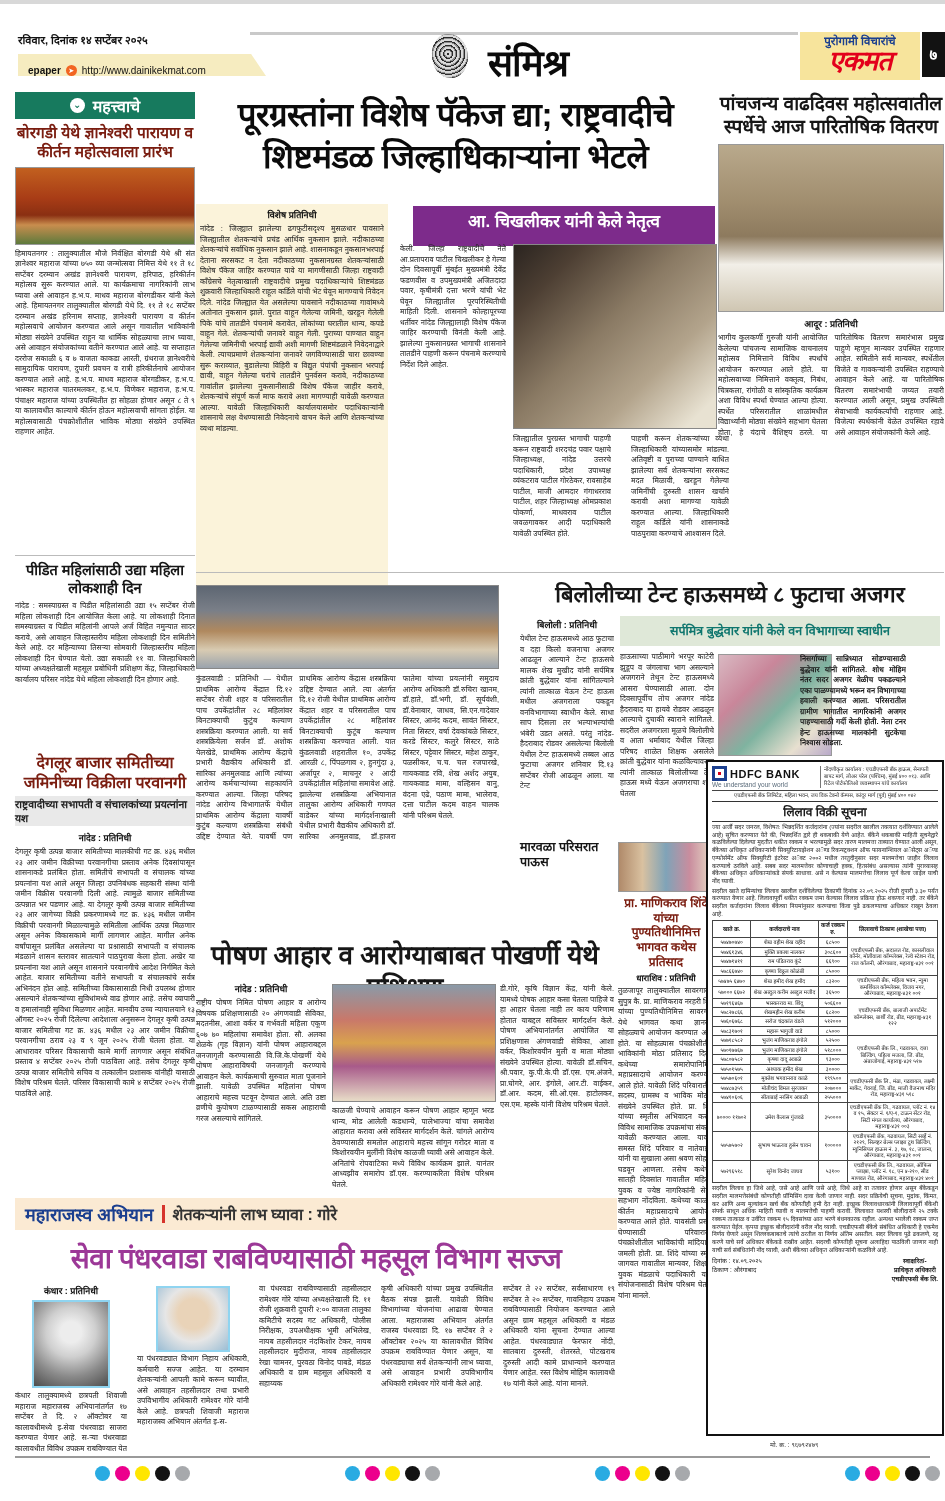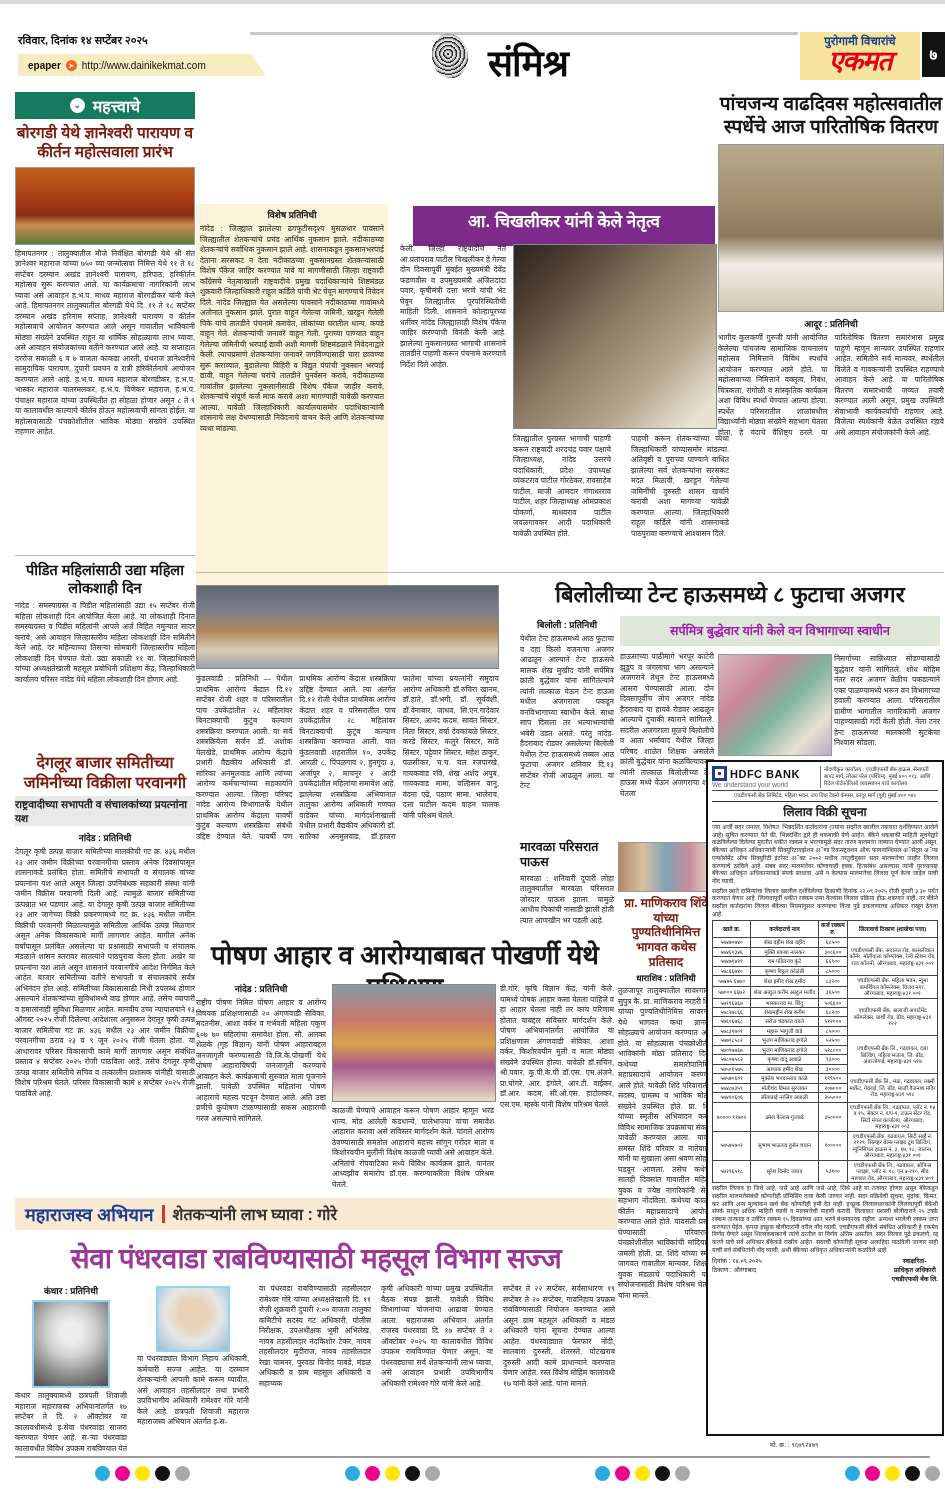--- a/index.html
+++ b/index.html
@@ -6,21 +6,21 @@
   .page{position:relative;width:945px;height:1501px;margin:4px auto;background:#ffffff;
         font-family:"Liberation Sans","DejaVu Sans",sans-serif;overflow:hidden;color:#1b1b1b;}
   .abs{position:absolute;}
   .bt{font-size:7.5px;line-height:1.4;text-align:justify;color:#1c1c1c;overflow:hidden;}
   .byline{font-size:9px;font-weight:bold;text-align:center;color:#101010;}
   .photo{overflow:hidden;}
   .rule{background:#bbb;}
   
   .dateline{font-size:11px;font-weight:bold;color:#111;}
   .ribbon{background:#f6ecc0;clip-path:polygon(0 0,94% 0,100% 100%,0 100%);
-          display:flex;align-items:center;gap:5px;padding:0 10px;font-size:10px;color:#111;}
+          display:flex;align-items:flex-end;gap:5px;padding:0 10px;font-size:10px;color:#111;}
   .ribbon .lbl{font-weight:bold;}
   .linkdot{width:11px;height:11px;border-radius:50%;background:#f26522;display:inline-block;
            color:#fff;font-size:7px;line-height:11px;text-align:center;font-weight:bold;}
   .masthead-title{font-size:37px;font-weight:900;color:#0a0a0a;letter-spacing:-1px;}
   .logoblob{width:36px;height:44px;border-radius:45% 55% 48% 52%;
     background:repeating-radial-gradient(circle at 45% 45%,#2b2b2b 0 1px,#d9d9d9 1px 3px,#8e8e8e 3px 4px);}
   .brandbox{background:#f7e49c;text-align:center;padding-top:3px;}
   .brand-tag{font-size:11.5px;font-weight:bold;color:#1b3f8f;line-height:1.1;}
   .brand-name{font-size:27px;font-weight:900;color:#e3001b;font-style:italic;line-height:1.0;letter-spacing:-1px;}
   .pagenum{background:#121212;color:#fff;text-align:center;font-size:15px;font-weight:bold;}
@@ -29,21 +29,21 @@
            gap:8px;font-size:16px;font-weight:800;}
   .chev{width:15px;height:15px;border-radius:50%;background:#fff;color:#177a5e;font-size:10px;
         line-height:13px;text-align:center;font-weight:900;}
   .h-maroon{color:#7a1d10;font-weight:800;line-height:1.22;text-align:center;}
   .h-dark{color:#161616;font-weight:800;line-height:1.22;text-align:center;}
   .subband{background:#e9e9e9;font-weight:bold;text-align:left;color:#222;}
   
   .lead-head{font-size:33px;line-height:1.28;font-weight:900;color:#0b0b0b;text-align:center;letter-spacing:-0.5px;}
   .cream{background:#fbf3da;}
   .banner{background:#7d2b8b;color:#fff;font-size:17px;font-weight:800;text-align:center;}
-  .greenband{background:#dfe8d8;color:#a21caf;font-size:12.5px;font-weight:800;text-align:center;}
+  .greenband{background:#dfe8d8;color:#0f766e;font-size:12.5px;font-weight:800;text-align:center;}
   
   .kicker{background:#fbead3;display:flex;align-items:center;gap:8px;padding:0 10px;}
   .kicker .k1{color:#1b3f8f;font-size:18px;font-weight:900;}
   .kicker .bar{width:3px;height:18px;background:#d6342c;}
   .kicker .k2{color:#333;font-size:16px;font-weight:bold;}
   .seva-head{color:#9c3897;font-size:28px;font-weight:900;text-align:center;letter-spacing:-0.5px;}
   
   .ad{border:2px solid #111;background:#fff;padding:4px;box-sizing:border-box;overflow:hidden;}
   .ad-logo-row{display:flex;gap:4px;border-bottom:1px solid #444;padding-bottom:2px;}
   .hdfc-mark{width:15px;height:15px;background:#1b3f8f;position:relative;flex:0 0 auto;}
@@ -99,20 +99,21 @@
     <div class="rule" style="height:1px;margin:6px 0;"></div>
     <div class="h-dark" style="font-size:14.5px;">पीडित महिलांसाठी उद्या महिला लोकशाही दिन</div>
     <div class="bt" style="margin-top:4px;height:140px;">नांदेड : समस्याग्रस्त व पिडीत महिलांसाठी उद्या १५ सप्टेंबर रोजी महिला लोकशाही दिन आयोजित केला आहे. या लोकशाही दिनात समस्याग्रस्त व पिडीत महिलांनी आपले अर्ज विहित नमुन्यात सादर करावे, असे आवाहन जिल्हास्तरीय महिला लोकशाही दिन समितीने केले आहे. दर महिन्याच्या तिसऱ्या सोमवारी जिल्हास्तरीय महिला लोकशाही दिन घेण्यात येतो. उद्या सकाळी ११ वा. जिल्हाधिकारी यांच्या अध्यक्षतेखाली महसूल प्रबोधिनी प्रशिक्षण केंद्र, जिल्हाधिकारी कार्यालय परिसर नांदेड येथे महिला लोकशाही दिन होणार आहे.</div>
     <div class="h-maroon" style="font-size:16px;margin-top:12px;">देगलूर बाजार समितीच्या जमिनीच्या विक्रीला परवानगी</div>
     <div class="subband" style="font-size:10.5px;margin-top:4px;padding:1px 0;">राष्ट्रवादीच्या सभापती व संचालकांच्या प्रयत्नांना यश</div>
     <div class="byline" style="margin-top:5px;">नांदेड : प्रतिनिधी</div>
     <div class="bt" style="margin-top:3px;height:335px;">देगलूर कृषी उत्पन्न बाजार समितीच्या मालकीची गट क्र. ४३६ मधील २३ आर जमीन विक्रीच्या परवानगीचा प्रस्ताव अनेक दिवसांपासून शासनाकडे प्रलंबित होता. समितीचे सभापती व संचालक यांच्या प्रयत्नांना यश आले असून जिल्हा उपनिबंधक सहकारी संस्था यांनी जमीन विक्रीस परवानगी दिली आहे. त्यामुळे बाजार समितीच्या उत्पन्नात भर पडणार आहे. या देगलूर कृषी उत्पन्न बाजार समितीच्या २३ आर जागेच्या विक्री प्रकरणामध्ये गट क्र. ४३६ मधील जमीन विक्रीची परवानगी मिळाल्यामुळे समितीला आर्थिक उत्पन्न मिळणार असून अनेक विकासकामे मार्गी लागणार आहेत. मागील अनेक वर्षांपासून प्रलंबित असलेल्या या प्रश्नासाठी सभापती व संचालक मंडळाने शासन स्तरावर सातत्याने पाठपुरावा केला होता. अखेर या प्रयत्नांना यश आले असून शासनाने परवानगीचे आदेश निर्गमित केले आहेत. बाजार समितीच्या वतीने सभापती व संचालकांचे सर्वत्र अभिनंदन होत आहे. समितीच्या विकासासाठी निधी उपलब्ध होणार असल्याने शेतकऱ्यांच्या सुविधांमध्ये वाढ होणार आहे. तसेच व्यापारी व हमालांनाही सुविधा मिळणार आहेत. मानवीय उच्च न्यायालयाने १३ ऑगस्ट २०२५ रोजी दिलेल्या आदेशाला अनुसरून देगलूर कृषी उत्पन्न बाजार समितीचा गट क्र. ४३६ मधील २३ आर जमीन विक्रीचा परवानगीचा ठराव २३ व ९ जून २०२५ रोजी घेतला होता. या आधारावर परिसर विकासाची कामे मार्गी लागणार असून संबंधित प्रस्ताव ४ सप्टेंबर २०२५ रोजी पाठविला आहे. तसेच देगलूर कृषी उत्पन्न बाजार समितीचे सचिव व तत्कालीन प्रशासक यांनीही यासाठी विशेष परिश्रम घेतले. परिसर विकासाची कामे ४ सप्टेंबर २०२५ रोजी पाठविले आहे.</div>
   </div>
 
   <div class="abs" style="left:196px;top:90px;width:519px;height:470px;">
+    <div class="lead-head">पूरग्रस्तांना विशेष पॅकेज द्या; राष्ट्रवादीचे शिष्टमंडळ जिल्हाधिकाऱ्यांना भेटले</div>
     <div class="abs cream" style="left:0;top:110px;width:192px;height:448px;padding:4px;box-sizing:border-box;">
       <div class="byline">विशेष प्रतिनिधी</div>
       <div class="bt" style="margin-top:3px;height:420px;">नांदेड : जिल्ह्यात झालेल्या ढगफुटीसदृश्य मुसळधार पावसाने जिल्ह्यातील शेतकऱ्यांचे प्रचंड आर्थिक नुकसान झाले. नदीकाठच्या शेतकऱ्यांचे सर्वाधिक नुकसान झाले आहे. शासनाकडून नुकसानभरपाई देताना सरसकट न देता नदीकाठच्या नुकसानग्रस्त शेतकऱ्यांसाठी विशेष पॅकेज जाहिर करण्यात यावे या मागणीसाठी जिल्हा राष्ट्रवादी काँग्रेसचे नेतृत्वाखाली राष्ट्रवादीचे प्रमुख पदाधिकाऱ्यांचे शिष्टमंडळ शुक्रवारी जिल्हाधिकारी राहूल कर्डिले यांची भेट घेवून मागण्याचे निवेदन दिले. नांदेड जिल्ह्यात येत असलेल्या पावसाने नदीकाठच्या गावांमध्ये अतोनात नुकसान झाले. पुरात वाहून गेलेल्या जमिनी, खरडून गेलेली पिके यांचे तातडीने पंचनामे करावेत, लोकांच्या घरातील धान्य, कपडे वाहून गेले. शेतकऱ्यांची जनावरे वाहून गेली. पुराच्या पाण्यात वाहून गेलेल्या जमिनीची भरपाई द्यावी अशी मागणी शिष्टमंडळाने निवेदनाद्वारे केली. त्याचप्रमाणे शेतकऱ्यांना जनावरे जगविण्यासाठी चारा छावण्या सुरू कराव्यात, बुडालेल्या विहिरी व विद्युत पंपांची नुकसान भरपाई द्यावी, वाहून गेलेल्या घरांचे तातडीने पुनर्वसन करावे, नदीकाठच्या गावांतील झालेल्या नुकसानीसाठी विशेष पॅकेज जाहीर करावे, शेतकऱ्यांचे संपूर्ण कर्ज माफ करावे अशा मागण्याही यावेळी करण्यात आल्या. यावेळी जिल्हाधिकारी कार्यालयासमोर पदाधिकाऱ्यांनी शासनाचे लक्ष वेधण्यासाठी निवेदनाचे वाचन केले आणि शेतकऱ्यांच्या व्यथा मांडल्या.</div>
     </div>
     <div class="abs banner" style="left:217px;top:112px;width:302px;height:40px;line-height:32px;">आ. चिखलीकर यांनी केले नेतृत्व</div>
     <div class="abs bt" style="left:204px;top:150px;width:106px;height:408px;">केली. जिल्हा राष्ट्रवादीचे नेते आ.प्रतापराव पाटील चिखलीकर हे गेल्या दोन दिवसापूर्वी मुंबईत मुख्यमंत्री देवेंद्र फडणवीस व उपमुख्यमंत्री अजितदादा पवार, कृषीमंत्री दत्ता भरणे यांची भेट घेवून जिल्ह्यातील पूरपरिस्थितीची माहिती दिली. शासनाने कोल्हापूरच्या धर्तीवर नांदेड जिल्ह्यालाही विशेष पॅकेज जाहिर करण्याची विनंती केली आहे. झालेल्या नुकसानग्रस्त भागाची शासनाने तातडीने पाहणी करून पंचनामे करण्याचे निर्देश दिले आहेत.</div>
     <div class="abs photo" style="left:317px;top:150px;width:202px;height:183px;border:1px solid #888;
          background:linear-gradient(135deg,#2a2420 0%,#4d3f33 18%,#8a7a64 45%,#b3a48c 70%,#e8e2d2 92%);"></div>
     <div class="abs bt" style="left:317px;top:340px;width:98px;height:218px;">जिल्ह्यातील पुरग्रस्त भागाची पाहणी करून राष्ट्रवादी शरदचंद्र पवार पक्षाचे जिल्हाध्यक्ष, नांदेड उत्तरचे पदाधिकारी, प्रदेश उपाध्यक्ष व्यंकटराव पाटील गोरठेकर, रावसाहेब पाटील, माजी आमदार गंगाधरराव पाटील, शहर जिल्हाध्यक्ष ओमप्रकाश पोकर्णा, माधवराव पाटील जवळगावकर आदी पदाधिकारी यावेळी उपस्थित होते.</div>
     <div class="abs bt" style="left:435px;top:340px;width:98px;height:218px;">पाहणी करून शेतकऱ्यांच्या व्यथा जिल्हाधिकारी यांच्यासमोर मांडल्या. अतिवृष्टी व पुराच्या पाण्याने बाधित झालेल्या सर्व शेतकऱ्यांना सरसकट मदत मिळावी, खरडून गेलेल्या जमिनींची दुरुस्ती शासन खर्चाने करावी अशा मागण्या यावेळी करण्यात आल्या. जिल्हाधिकारी राहूल कर्डिले यांनी शासनाकडे पाठपुरावा करण्याचे आश्वासन दिले.</div>
@@ -133,26 +134,25 @@
          background:linear-gradient(180deg,#5d6672 0%,#7a7f88 30%,#b0895e 55%,#d8cbb2 78%,#9aa3ad 100%);"></div>
     <div class="bt" style="margin-top:5px;height:226px;column-count:3;column-gap:7px;">कुंडलवाडी : प्रतिनिधी — येथील प्राथमिक आरोग्य केंद्रात दि.१२ सप्टेंबर रोजी शहर व परिसरातील पाच उपकेंद्रांतील २८ महिलांवर बिनटाक्याची कुटुंब कल्याण शस्त्रक्रिया करण्यात आली. या सर्व शस्त्रक्रियेला सर्जन डॉ. अशोक येलखेडे, प्राथमिक आरोग्य केंद्राचे प्रभारी वैद्यकीय अधिकारी डॉ. सारिका अनमुलवाड आणि त्यांच्या आरोग्य कर्मचाऱ्यांच्या सहकार्याने करण्यात आल्या. जिल्हा परिषद नांदेड आरोग्य विभागातर्फे येथील प्राथमिक आरोग्य केंद्राला यावर्षी कुटुंब कल्याण शस्त्रक्रिया संबंधी उद्दिष्ट देण्यात येते. यावर्षी पण प्राथमिक आरोग्य केंद्रास शस्त्रक्रिया उद्दिष्ट देण्यात आले. त्या अंतर्गत दि.१२ रोजी येथील प्राथमिक आरोग्य केंद्रात शहर व परिसरातील पाच उपकेंद्रांतील २८ महिलांवर बिनटाक्याची कुटूंब कल्याण शस्त्रक्रिया करण्यात आली. यात कुंडलवाडी शहरातील १०, उपकेंद्र आरळी ८, पिंपळगाव २, हुनगुंदा ३, अर्जापूर २, माचनूर २ आदी उपकेंद्रांतील महिलांचा समावेश आहे. झालेल्या शस्त्रक्रिया अभियानात तालुका आरोग्य अधिकारी गणपत वाडेकर यांच्या मार्गदर्शनाखाली येथील प्रभारी वैद्यकीय अधिकारी डॉ. सारिका अनमुलवाड, डॉ.हाजरा फातेमा यांच्या प्रयत्नांनी समुदाय आरोग्य अधिकारी डॉ.रुचिरा खानम, डॉ.हाते, डॉ.भगी, डॉ. सूर्यवंशी, डॉ.वेनाबार, जाधव, सि.एन.गादेवार सिस्टर, आनंद कदम, सावंत सिस्टर, निता सिस्टर, वर्षा देवकांबळे सिस्टर, करडे सिस्टर, कलुरे सिस्टर, साठे सिस्टर, पट्टेवार सिस्टर, महेश ठाकुर, पळसीकर, च.च. चल रजपारखे, गायकवाड रवि, शेख अर्शद अयुब, गायकवाड मामा, वल्हिसन वानु, वंदना एढे, पठाण मामा, भालेराव, दत्ता पाटील कदम वाहन चालक यांनी परिश्रम घेतले.</div>
   </div>
 
   <div class="abs h-dark" style="left:520px;top:578px;width:420px;font-size:22px;">बिलोलीच्या टेन्ट हाऊसमध्ये ८ फुटाचा अजगर</div>
   <div class="abs byline" style="left:520px;top:614px;width:94px;">बिलोली : प्रतिनिधी</div>
   <div class="abs greenband" style="left:620px;top:612px;width:320px;height:30px;line-height:30px;">सर्पमित्र बुद्धेवार यांनी केले वन विभागाच्या स्वाधीन</div>
   <div class="abs" style="left:520px;top:630px;width:94px;height:302px;">
     <div class="bt" style="height:200px;">येथील टेन्ट हाऊसमध्ये आठ फुटाचा व दहा किलो वजनाचा अजगर आढळून आल्याने टेन्ट हाऊसचे मालक शेख मुखीद यांनी सर्पमित्र क्रांती बुद्धेवार यांना सांगितल्याने त्यांनी तात्काळ येऊन टेन्ट हाऊस मधील अजगराला पकडून वनविभागाच्या स्वाधीन केले. साधा साप दिसला तर भल्याभल्यांची भंबेरी उडत असते. परंतु नांदेड-हैदराबाद रोडवर असलेल्या बिलोली येथील टेन्ट हाऊसमध्ये तब्बल आठ फुटाचा अजगर शनिवार दि.१३ सप्टेंबर रोजी आढळून आला. या टेन्ट</div>
     <div class="h-dark" style="font-size:12.5px;margin-top:6px;text-align:left;">मारवळा परिसरात पाऊस</div>
-    <div class="bt" style="margin-top:3px;height:70px;">मारवळा : शनिवारी दुपारी लोहा तालुक्यातील मारवळा परिसरात जोरदार पाऊस झाला. यामुळे आधीच पिकांची नासाडी झाली होती त्यात आणखीन भर पडली आहे.</div>
   </div>
   <div class="abs bt" style="left:620px;top:648px;width:94px;height:186px;">हाऊसाच्या पाठीमागे भरपूर काटेरी झुडूप व जंगलाचा भाग असल्याने अजगराने तेथून टेन्ट हाऊसमध्ये आसरा घेण्यासाठी आला. दोन दिवसापूर्वीच तोच अजगर नांदेड हैदराबाद या हायवे रोडवर आढळून आल्याचे दुचाकी स्वाराने सांगितले. सदरील अजगराला मूळचे बिलोलीचे व आता धर्माबाद येथील जिल्हा परिषद शाळेत शिक्षक असलेले क्रांती बुद्धेवार यांना कळविल्यावरून त्यांनी तात्काळ बिलोलीच्या टेन्ट हाऊस मध्ये येऊन अजगराचा शोध घेतला</div>
   <div class="abs photo" style="left:718px;top:650px;width:112px;height:100px;border:1px solid #999;
        background:linear-gradient(135deg,#d9b9c2 0%,#c9869a 30%,#7fb3a0 55%,#e8e0d0 80%,#b8a9c9 100%);"></div>
-  <div class="abs bt" style="left:834px;top:650px;width:106px;height:100px;">निसर्गाच्या सान्निध्यात सोडण्यासाठी बुद्धेवार यांनी सांगितले. शोध मोहिम नंतर सदर अजगर वेळीच पकडल्याने एका पाळण्यामध्ये भरून वन विभागाच्या हवाली करण्यात आला. परिसरातील ग्रामीण भागातील नागरिकांनी अजगर पाहण्यासाठी गर्दी केली होती. नेला टनर हेन्ट हाऊसच्या मालकांनी सुटकेचा निश्वास सोडला.</div>
+  <div class="abs bt" style="left:800px;top:650px;width:106px;height:100px;font-weight:bold;">निसर्गाच्या सान्निध्यात सोडण्यासाठी बुद्धेवार यांनी सांगितले. शोध मोहिम नंतर सदर अजगर वेळीच पकडल्याने एका पाळण्यामध्ये भरून वन विभागाच्या हवाली करण्यात आला. परिसरातील ग्रामीण भागातील नागरिकांनी अजगर पाहण्यासाठी गर्दी केली होती. नेला टनर हेन्ट हाऊसच्या मालकांनी सुटकेचा निश्वास सोडला.</div>
 
   <div class="abs" style="left:618px;top:838px;width:96px;">
     <div class="photo" style="height:48px;border:1px solid #999;
          background:linear-gradient(90deg,#b08a6a 0%,#d9c1a0 25%,#7fa3b8 50%,#c98d9e 75%,#e8ddc8 100%);"></div>
     <div class="h-maroon" style="font-size:12px;margin-top:4px;">प्रा. माणिकराव शिंदे यांच्या पुण्यतिथीनिमित्त भागवत कथेस प्रतिसाद</div>
     <div class="byline" style="margin-top:3px;font-size:8.5px;">धाराशिव : प्रतिनिधी</div>
     <div class="bt" style="margin-top:3px;height:488px;">तुळजापूर तालुक्यातील सावरगावचे सुपुत्र कै. प्रा. माणिकराव नरहरी शिंदे यांच्या पुण्यतिथीनिमित्त सावरगाव येथे भागवत कथा ज्ञानयज्ञ सोहळ्याचे आयोजन करण्यात आले होते. या सोहळ्यास पंचक्रोशीतील भाविकांनी मोठा प्रतिसाद दिला. कथेच्या समारोपानिमित्त महाप्रसादाचे आयोजन करण्यात आले होते. यावेळी शिंदे परिवारातील सदस्य, ग्रामस्थ व भाविक मोठ्या संख्येने उपस्थित होते. प्रा. शिंदे यांच्या स्मृतीस अभिवादन करून विविध सामाजिक उपक्रमांचा संकल्प यावेळी करण्यात आला. यावर्षी समस्त शिंदे परिवार व नातेवाईक यांनी या सुखाला असा श्रवण सोहळा घडवून आणला. तसेच कथेच्या सातही दिवसांत गावातील महिला, युवक व ज्येष्ठ नागरिकांनी सेवेत सहभाग नोंदविला. कथेच्या काळात कीर्तन महाप्रसादाचे आयोजन करण्यात आले होते. यावसंती प्रसाद घेण्यासाठी परिवारासह पंचक्रोशीतील भाविकांची मांदियाळी जमली होती. प्रा. शिंदे यांच्या स्मृती जागवत गावातील मान्यवर, शिक्षक, युवक मंडळाचे पदाधिकारी यांनी संयोजनासाठी विशेष परिश्रम घेतले. यांना मानले.</div>
   </div>
 
   <div class="abs" style="left:196px;top:936px;width:418px;">

